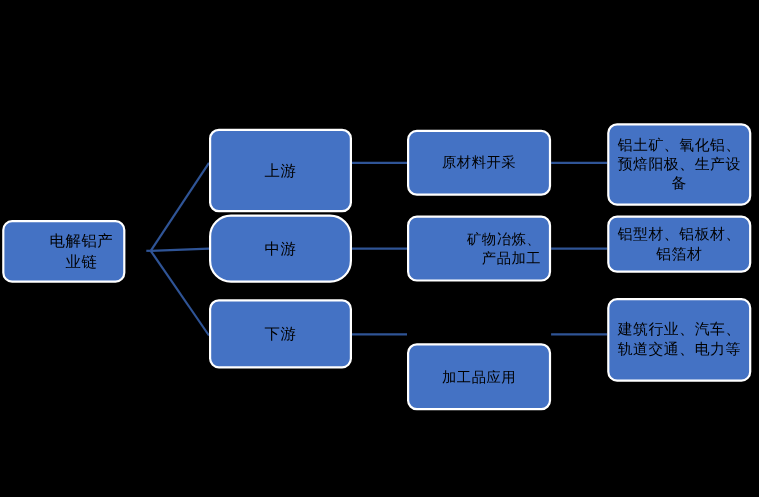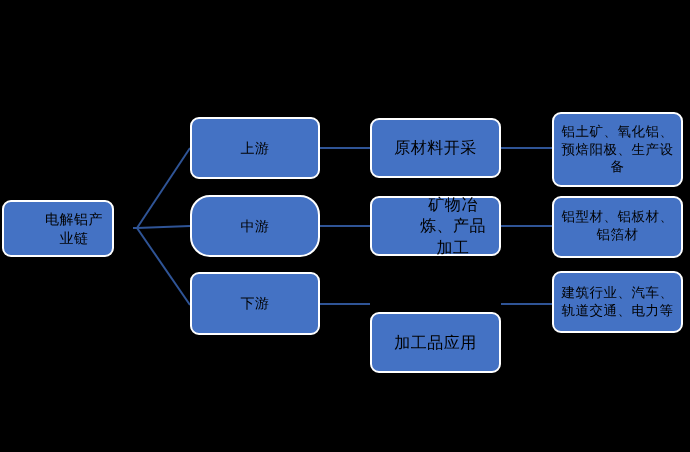--- a/index.html
+++ b/index.html
@@ -40,33 +40,33 @@
   }
   .node-label {
     display: block;
     padding: 0 7px;
     white-space: pre-wrap;
   }
   
   .n-root  { left: 2px;   top: 200px; width: 112px; height: 57px; font-size: 14px; padding-left: 32px; }
   
   .n-tier  { left: 190px; width: 130px; font-size: 14px; }
-  .n-tier-0 { top: 117px; height: 62px; }
+  .n-tier-0 { top: 117px; height: 76px; }
   .n-tier-1 { top: 195px; height: 62px; border-radius: 20px; }
   .n-tier-2 { top: 272px; height: 63px; }
   
-  .n-stage { left: 370px; width: 131px; font-size: 16px; }
+  .n-stage { left: 370px; width: 131px; font-size: 13px; text-align: right; }
   .n-stage-0 { top: 118px; height: 60px; }
   .n-stage-1 { top: 196px; height: 60px; padding-left: 35px; }
   .n-stage-2 { top: 273px; height: 61px; margin-top: 39px; }
   
   .n-detail { left: 552px; width: 131px; font-size: 13.5px; }
   .n-detail-0 { top: 112px; height: 75px; }
-  .n-detail-1 { top: 196px; height: 62px; font-family: Liberation Mono, monospace; }
-  .n-detail-2 { top: 271px; height: 62px; }
+  .n-detail-1 { top: 196px; height: 52px; }
+  .n-detail-2 { top: 271px; height: 76px; }
 </style>
 </head>
 <body>
 
 <div id="canvas">
 
   <svg id="connector-layer" viewBox="0 0 690 452" width="690" height="452" xmlns="http://www.w3.org/2000/svg">
 
     <line x1="133" y1="228" x2="137" y2="228" stroke="#2F5496" stroke-width="2"></line>
 

